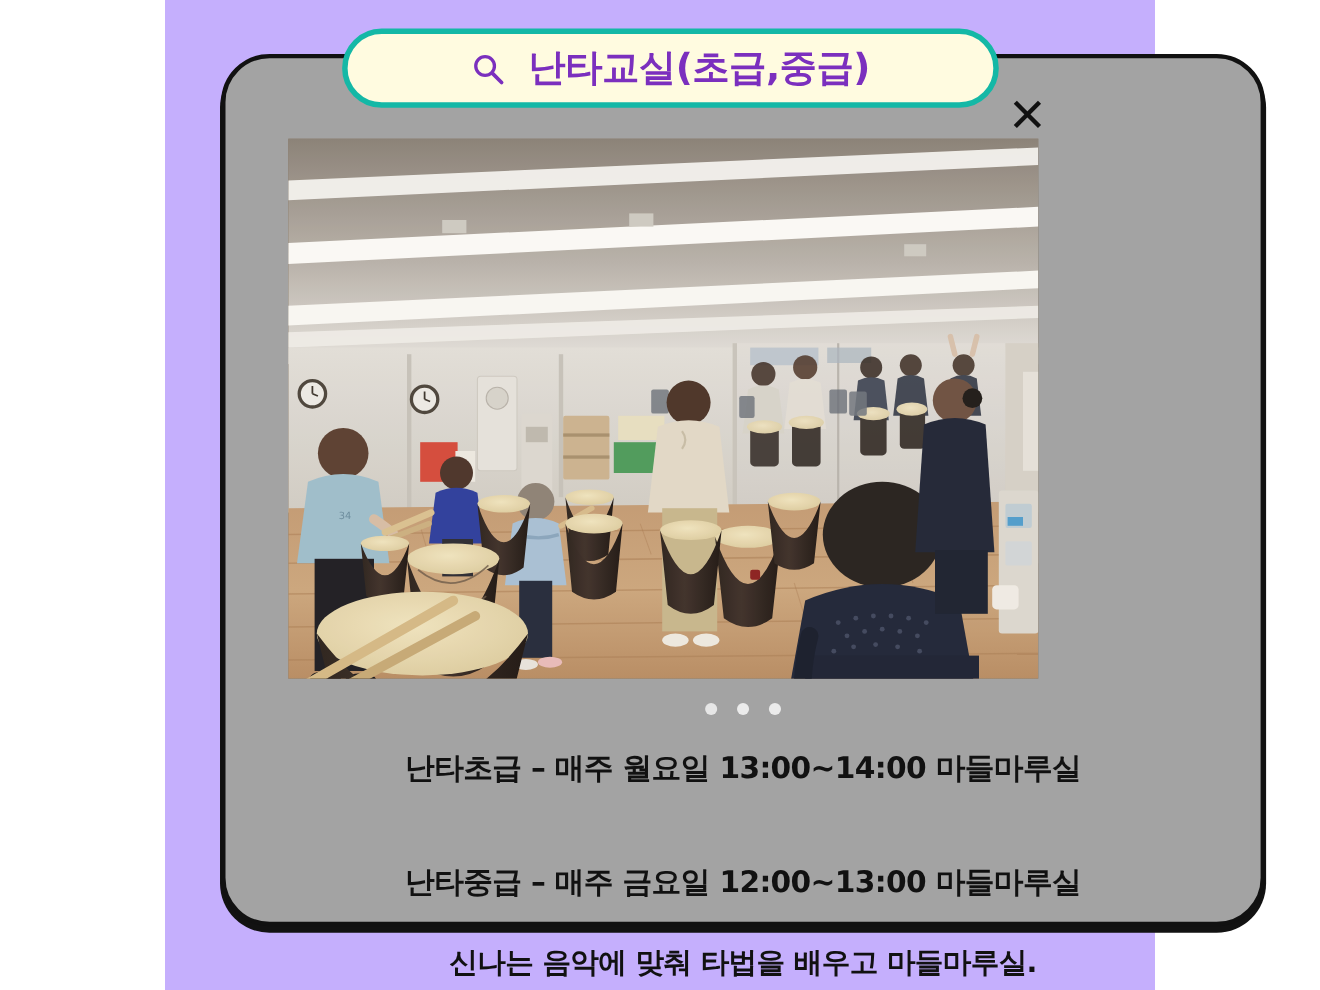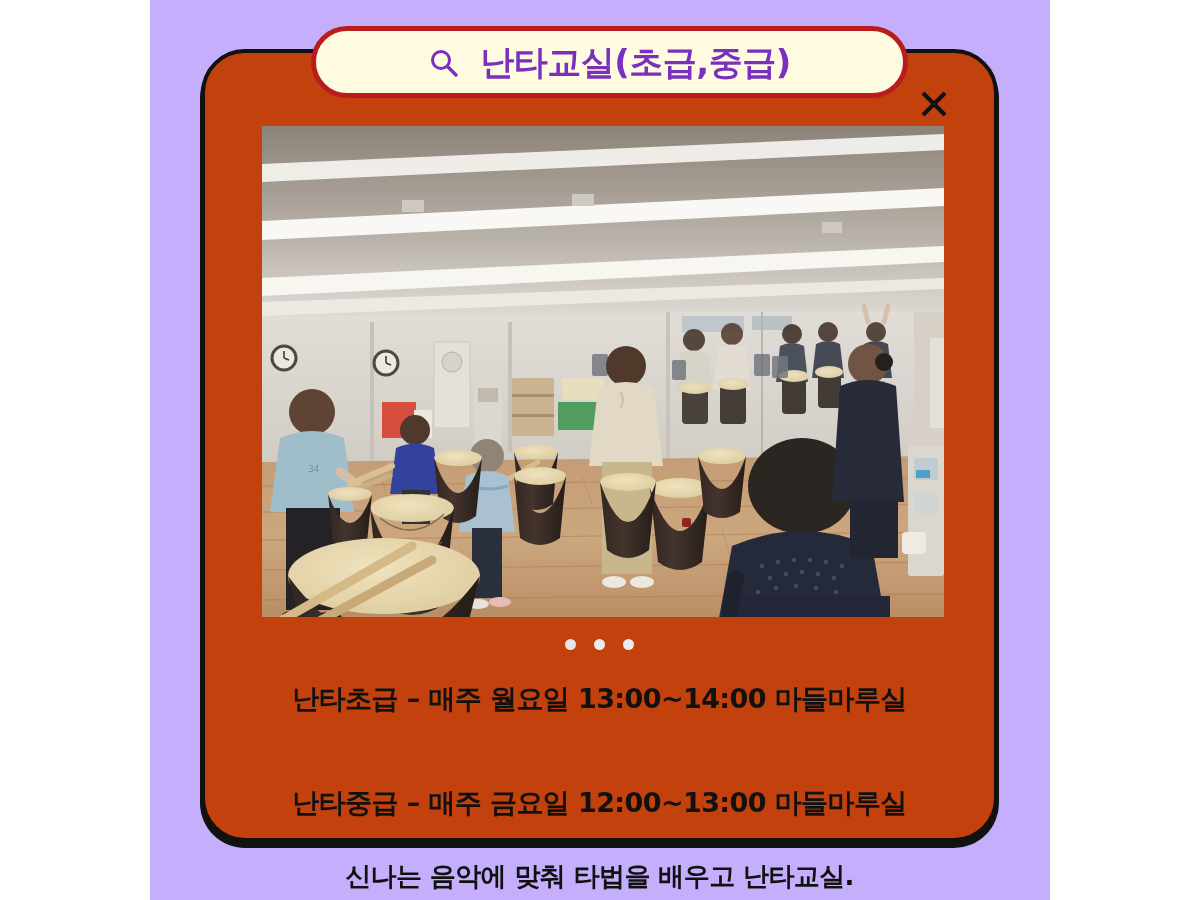--- a/index.html
+++ b/index.html
@@ -29,38 +29,38 @@
     width: 900px;
     height: 900px;
     background: #c5affd;
   }
 
   
   .card {
     position: absolute;
     left: 201px;
     top: 49px;
-    width: 797px;
+    width: 949px;
     height: 793px;
-    background: #c2410c;
+    background: #a3a3a3;
     border: 4px solid #111111;
     border-radius: 44px;
     box-sizing: border-box;
     box-shadow: 0 5px 0 1px #121212;
   }
 
   
   .title-pill {
     position: absolute;
     left: 311px;
     top: 26px;
     width: 597px;
     height: 72px;
     background: #fffbe0;
-    border: 5px solid #b91c1c;
+    border: 5px solid #14b8a6;
     border-radius: 40px;
     box-sizing: border-box;
     display: flex;
     align-items: center;
     justify-content: center;
     gap: 20px;
     z-index: 6;
   }
 
   .search-icon {
@@ -450,21 +450,21 @@
 
     <div class="dots">
       <span class="dot active"></span>
       <span class="dot"></span>
       <span class="dot"></span>
     </div>
 
     <div class="captions">
       <div class="cap-line hl first">난타초급 – 매주 월요일 13:00~14:00 마들마루실</div>
       <div class="cap-line hl">난타중급 – 매주 금요일 12:00~13:00 마들마루실</div>
-      <div class="cap-line note">신나는 음악에 맞춰 타법을 배우고 난타교실.</div>
+      <div class="cap-line note">신나는 음악에 맞춰 타법을 배우고 마들마루실.</div>
     </div>
   </div>
 
   <div class="title-pill">
     <svg class="search-icon" viewBox="0 0 32 32">
       <circle cx="13" cy="13" r="8.5" fill="none" stroke="#7b2fbe" stroke-width="3"></circle>
       <line x1="19.5" y1="19.5" x2="28" y2="28" stroke="#7b2fbe" stroke-width="3.4" stroke-linecap="round"></line>
     </svg>
     <span class="title-text">난타교실(초급,중급)</span>
   </div>

